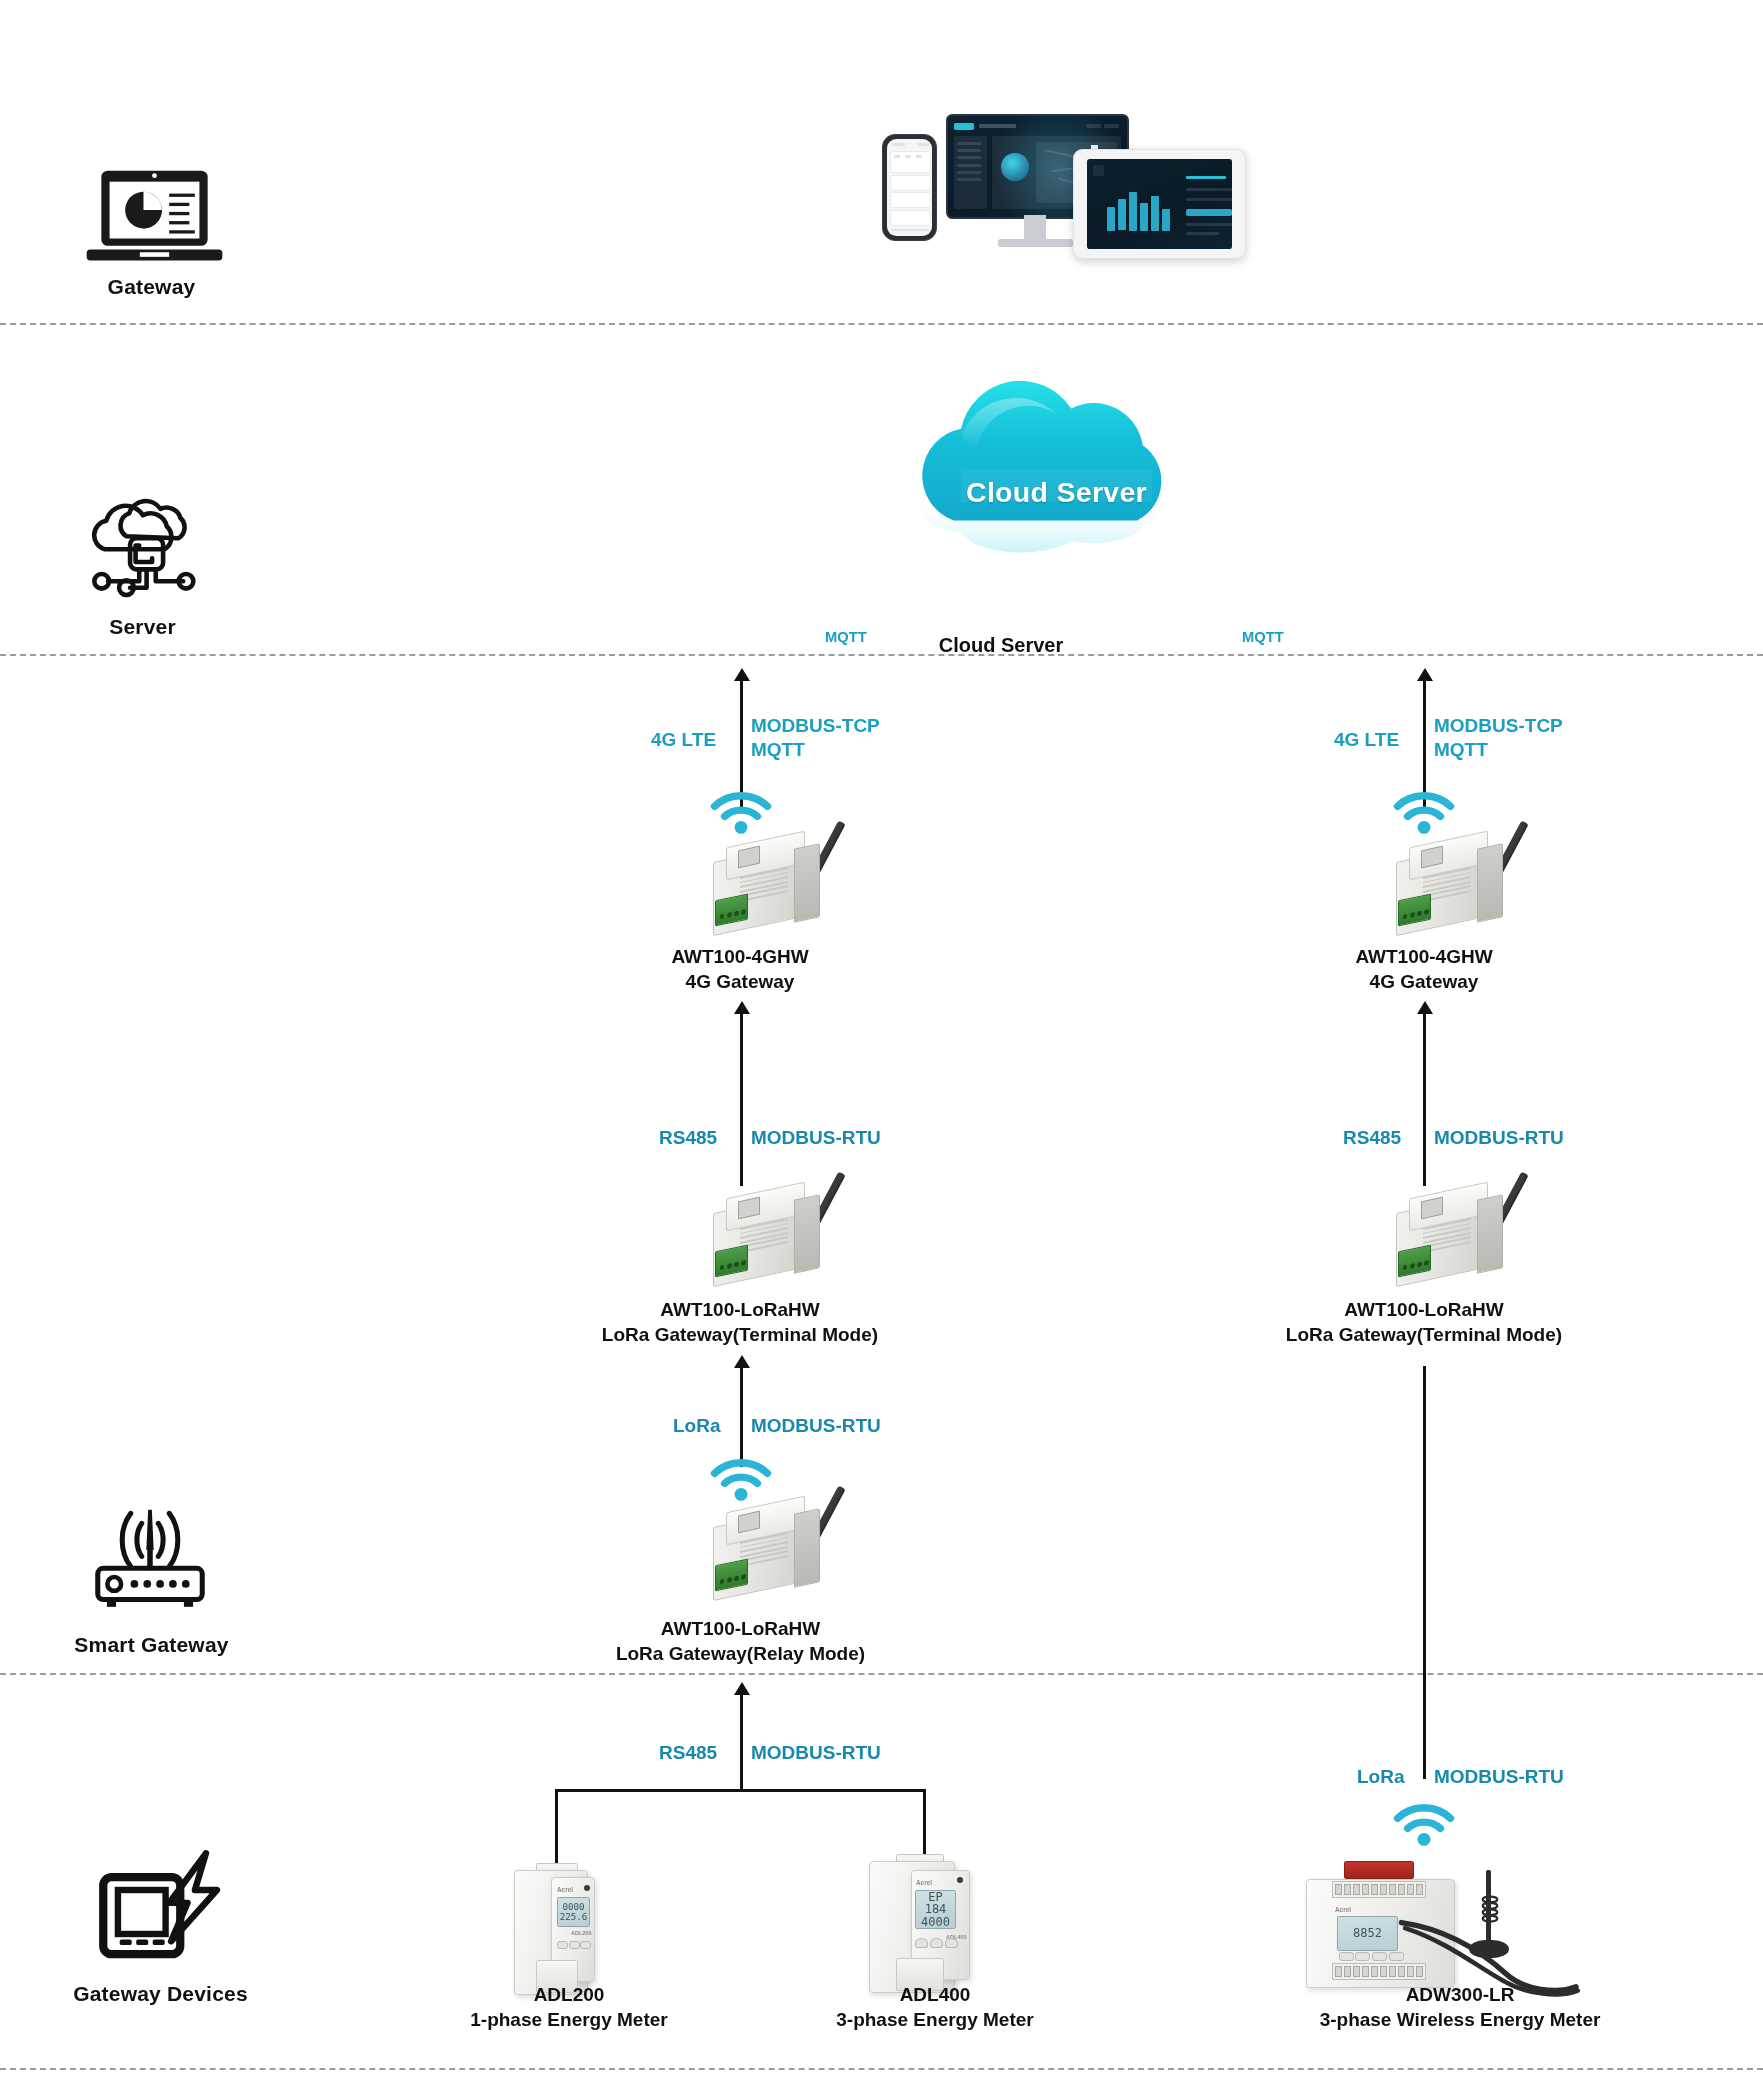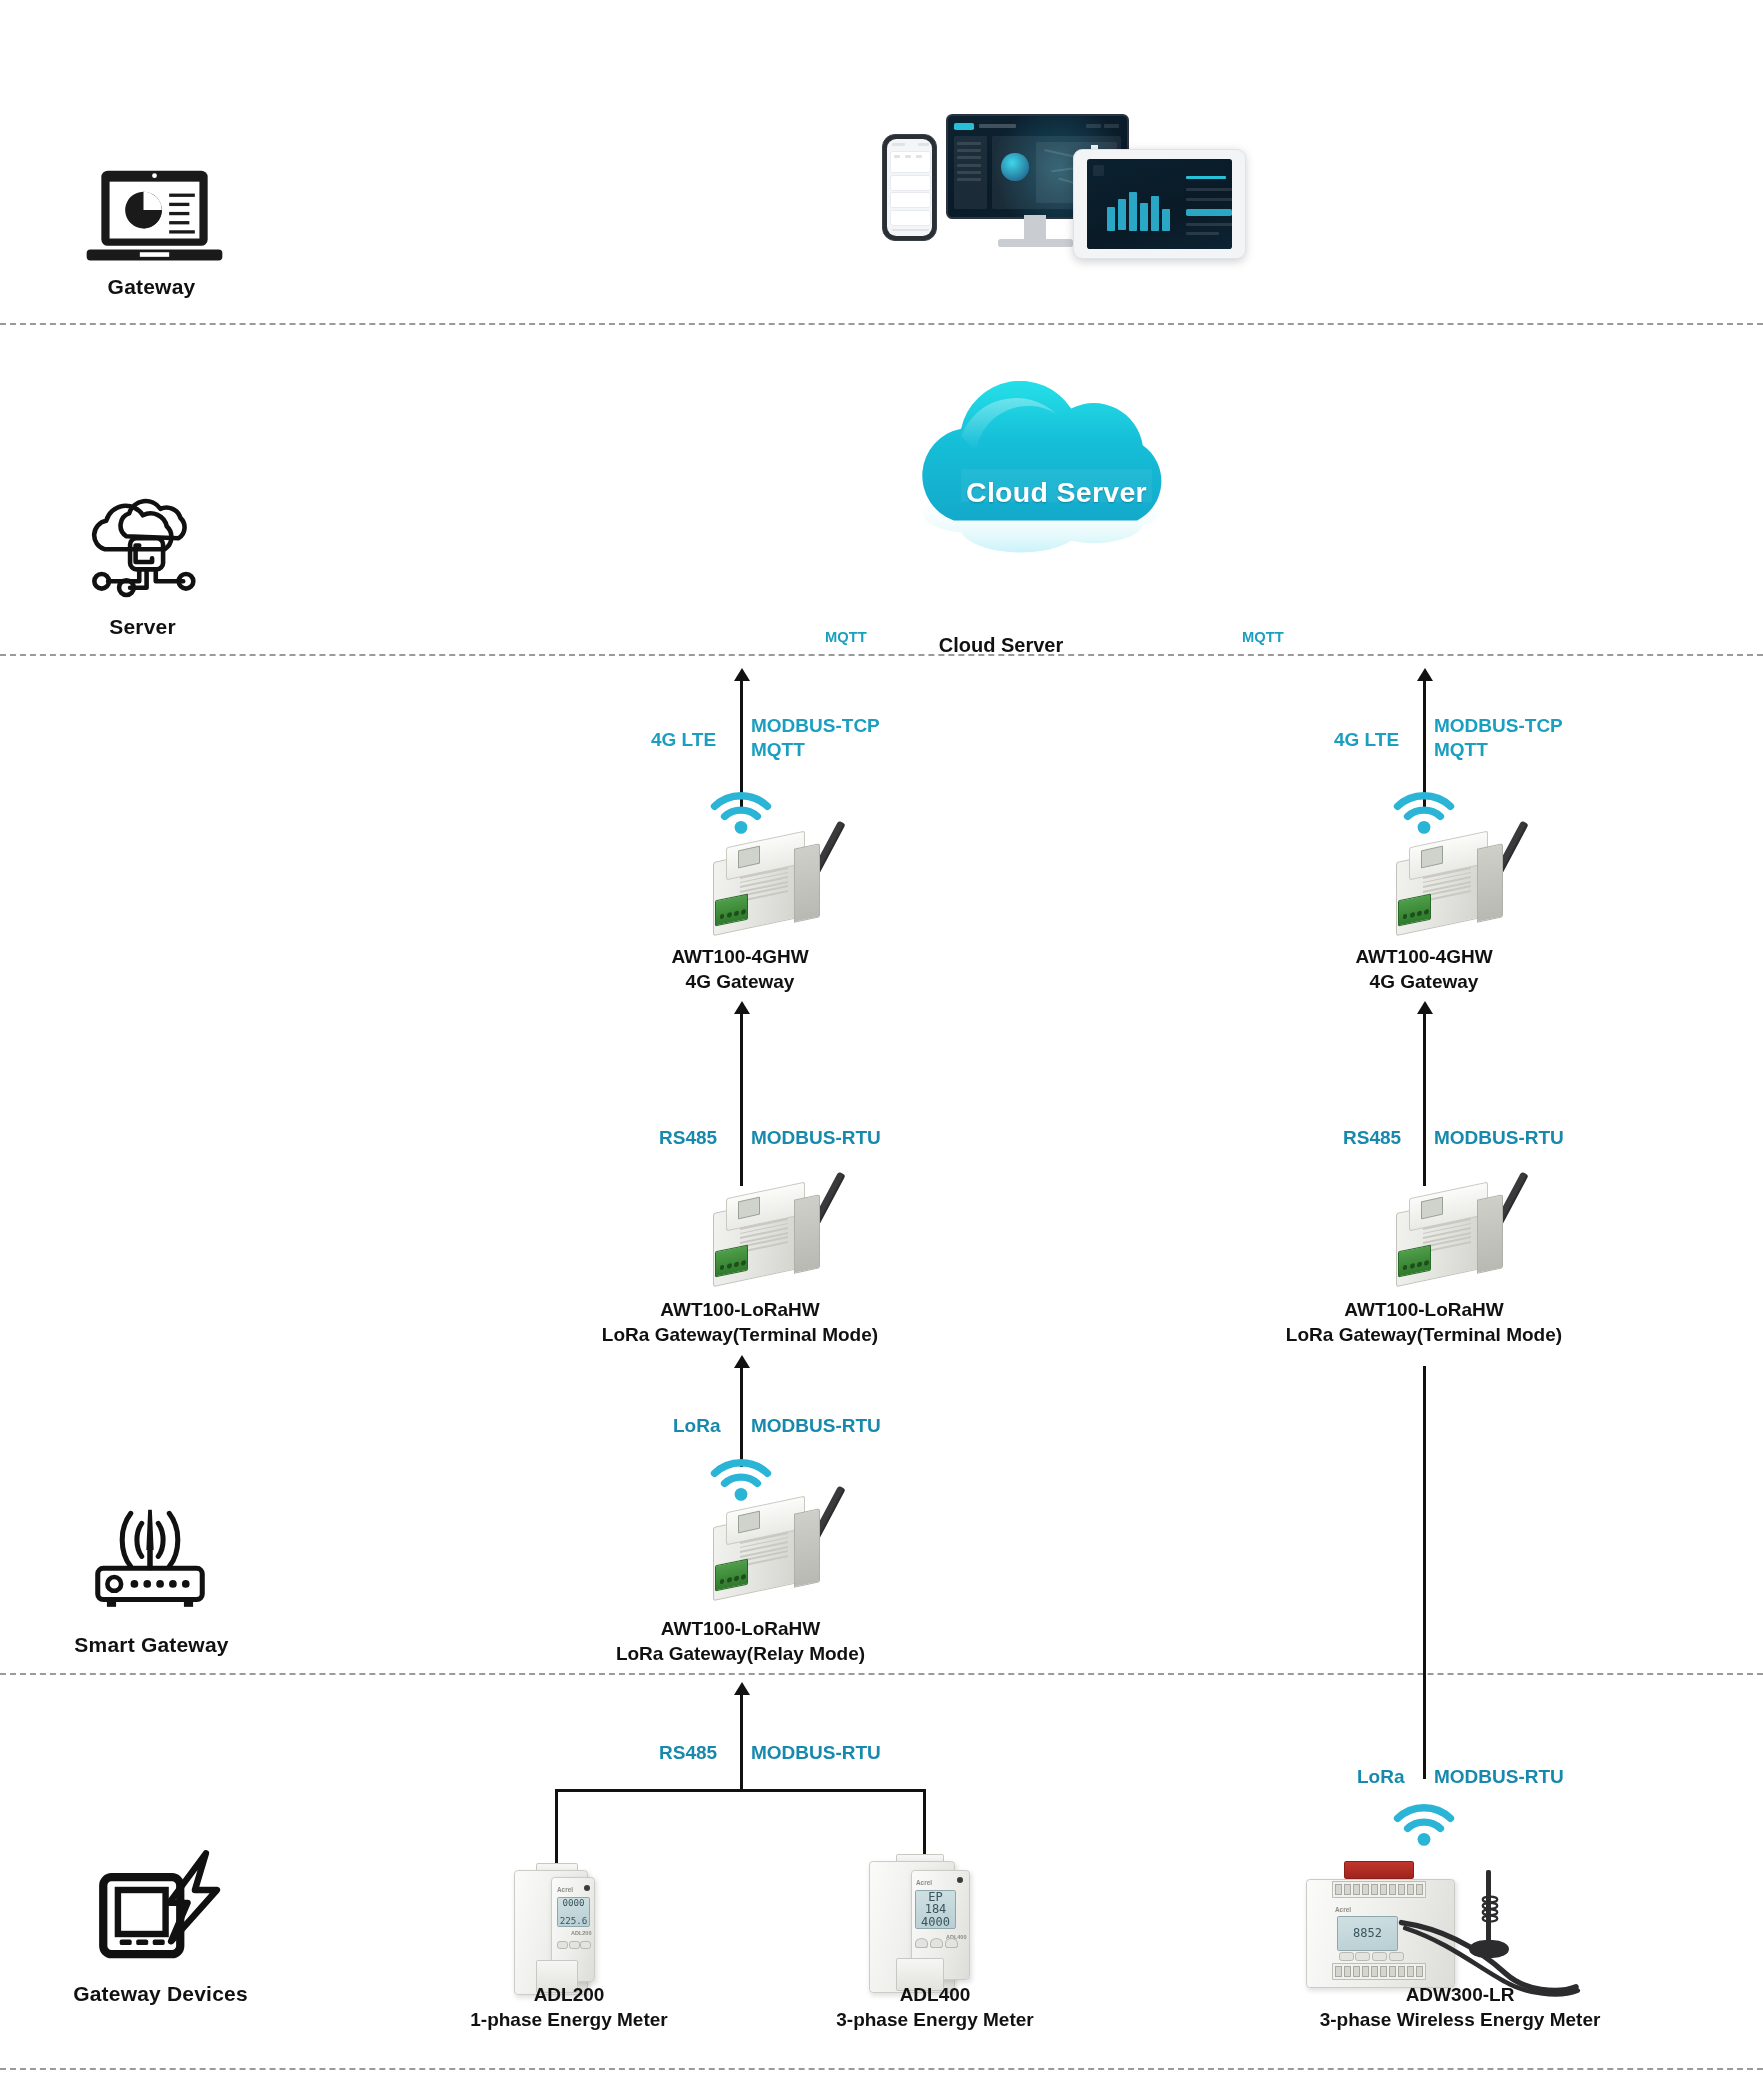--- a/index.html
+++ b/index.html
@@ -491,21 +491,21 @@
 
   <div class="proto dark" style="left:659px;top:1741px;font-size:19px;">RS485</div>
   <div class="proto dark" style="left:751px;top:1741px;font-size:19px;">MODBUS-RTU</div>
 
   <div class="meter" style="left:507px;top:1857px;width:110px;height:147px;">
     <div class="clipTop" style="left:29px;top:5.5px;width:40px;height:31px;"></div>
     <div class="shell" style="left:7.3px;top:13px;width:72px;height:123px;"></div>
     <div class="shell" style="left:44px;top:20px;width:42px;height:103px;"></div>
     <div class="brand" style="left:50px;top:29px;">Acrel</div>
     <div style="position:absolute;left:77px;top:27.5px;width:6.4px;height:6.4px;border-radius:50%;background:#3b3b3b;"></div>
-    <div class="lcd" style="left:50px;top:40px;width:31px;height:27.5px;font-size:9.2px;justify-content:space-between;">
+    <div class="lcd" style="left:50px;top:40px;width:31px;height:27.5px;font-size:9.2px;">
       <span>0000</span>
       <span>225.6</span>
     </div>
     <div class="brand" style="left:64px;top:73px;font-size:5.5px;">ADL200</div>
     <div class="btn" style="left:50px;top:84px;width:9.2px;height:6.4px;"></div>
     <div class="btn" style="left:62px;top:84px;width:9.2px;height:6.4px;"></div>
     <div class="btn" style="left:73px;top:84px;width:9.2px;height:6.4px;"></div>
     <div class="clipBot" style="left:29px;top:103px;width:40px;height:31px;"></div>
   </div>
   <div class="cap" style="left:422px;top:1982px;width:294px;font-size:19px;">

